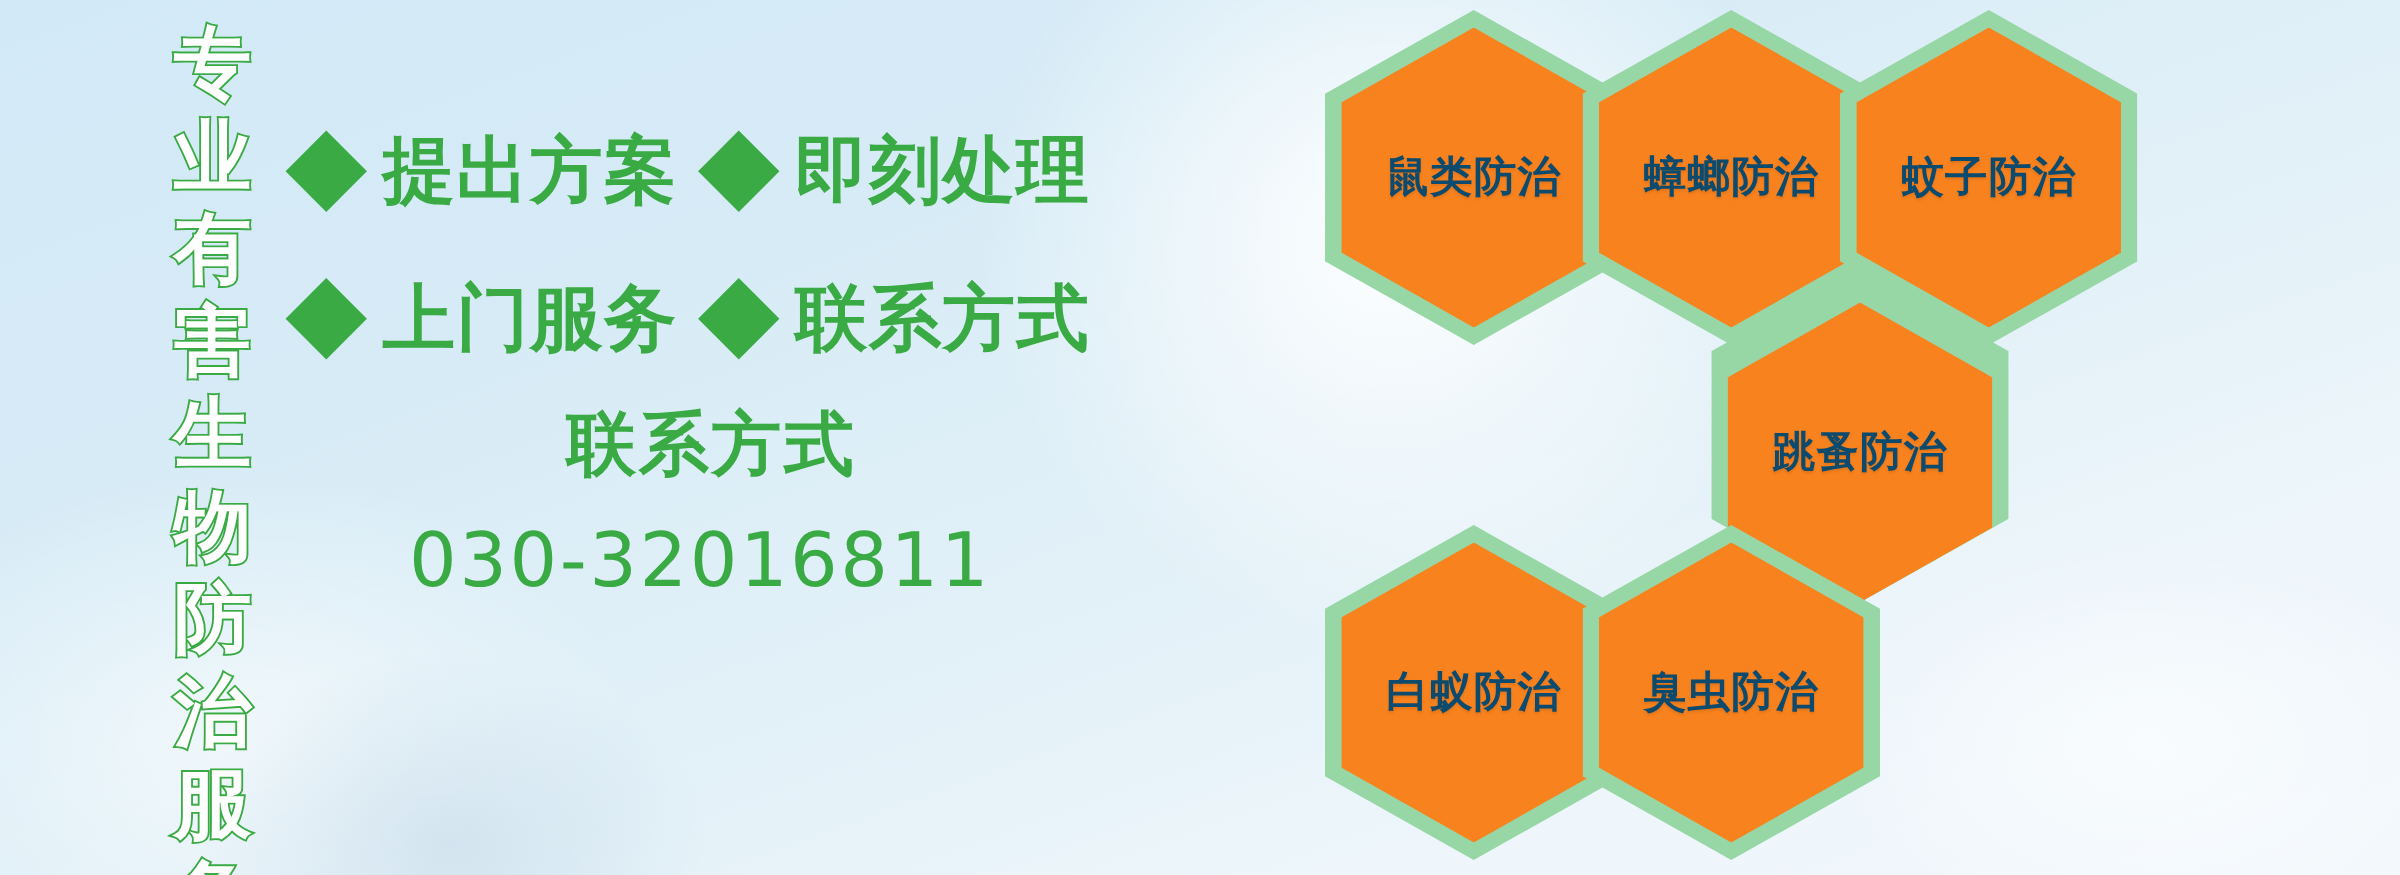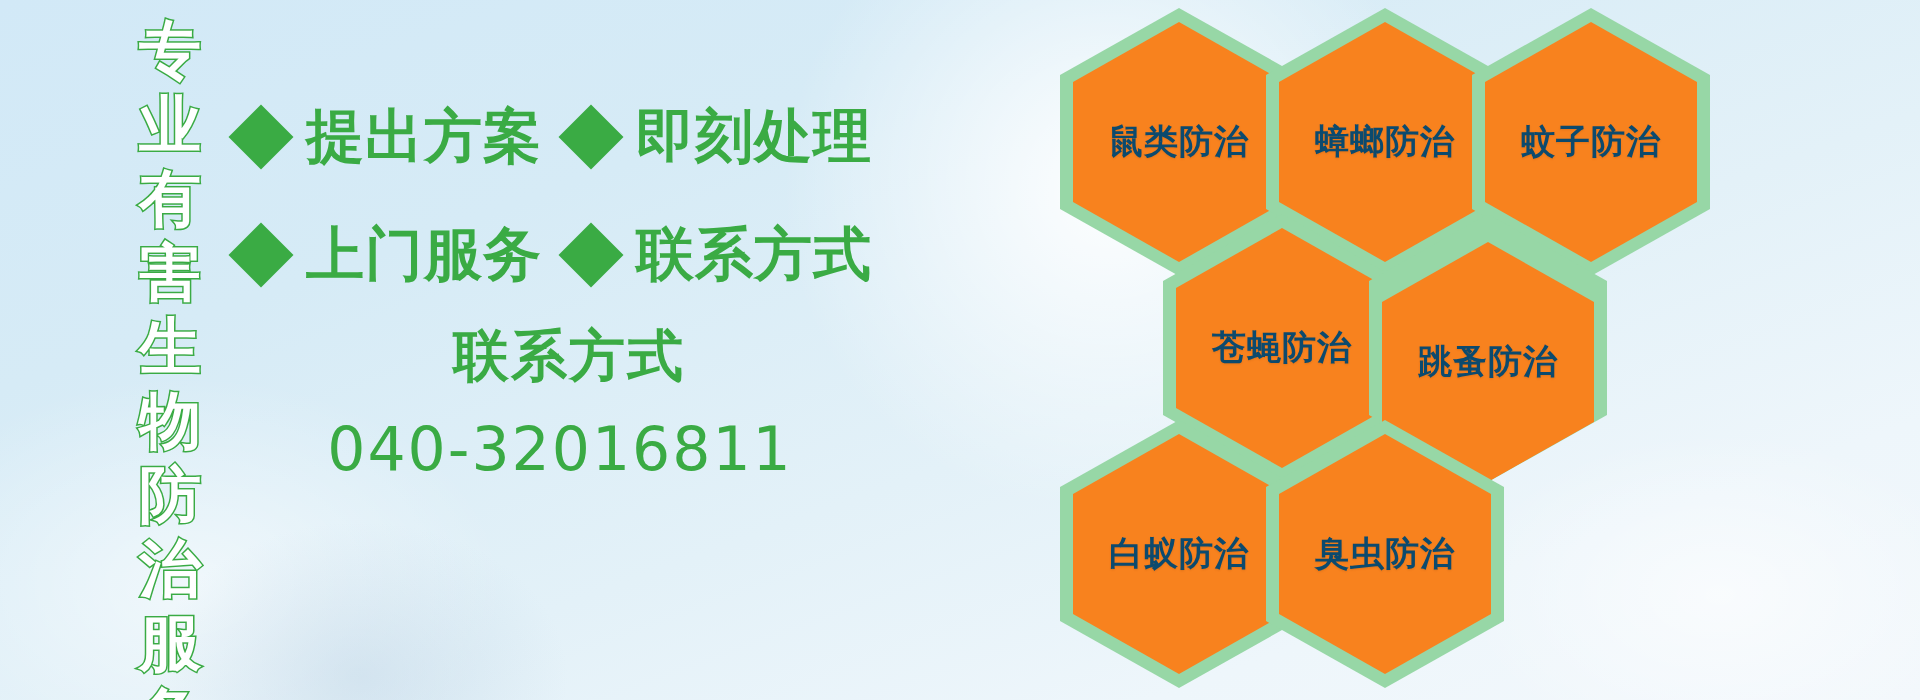--- a/index.html
+++ b/index.html
@@ -219,21 +219,21 @@
       </div>
       <div class="feature-item">
         <span class="diamond-icon"></span>
         <span class="feature-label">联系方式</span>
       </div>
     </div>
   </div>
 
   <div class="contact">
     <div class="contact-title">联系方式</div>
-    <div class="contact-phone">040-32016811</div>
+    <div class="contact-phone">030-32016811</div>
   </div>
 
   <div class="honeycomb">
 
     <div class="hex r1c1">
       <div class="hex-inner">
         <span class="hex-label">鼠类防治</span>
       </div>
     </div>
 
@@ -242,25 +242,20 @@
         <span class="hex-label">蟑螂防治</span>
       </div>
     </div>
 
     <div class="hex r1c3">
       <div class="hex-inner">
         <span class="hex-label">蚊子防治</span>
       </div>
     </div>
 
-    <div class="hex r2c1">
-      <div class="hex-inner">
-        <span class="hex-label">苍蝇防治</span>
-      </div>
-    </div>
 
     <div class="hex r2c2">
       <div class="hex-inner">
         <span class="hex-label">跳蚤防治</span>
       </div>
     </div>
 
     <div class="hex r3c1">
       <div class="hex-inner">
         <span class="hex-label">白蚁防治</span>

